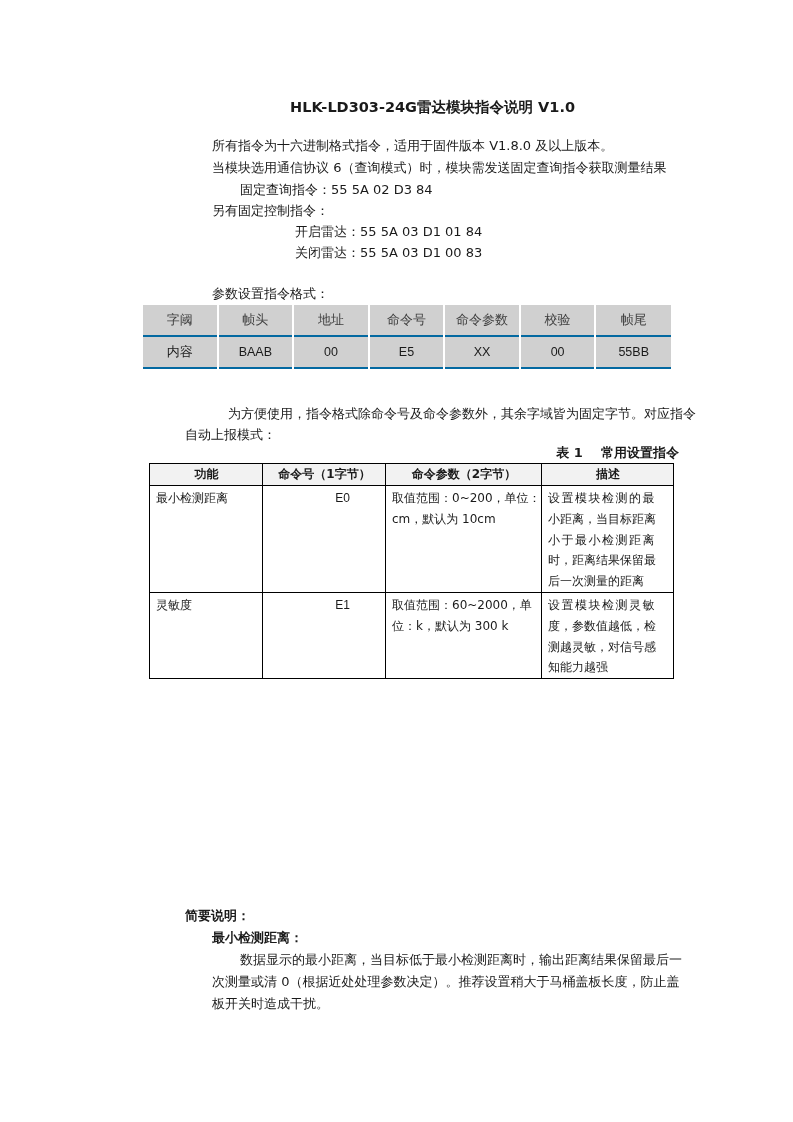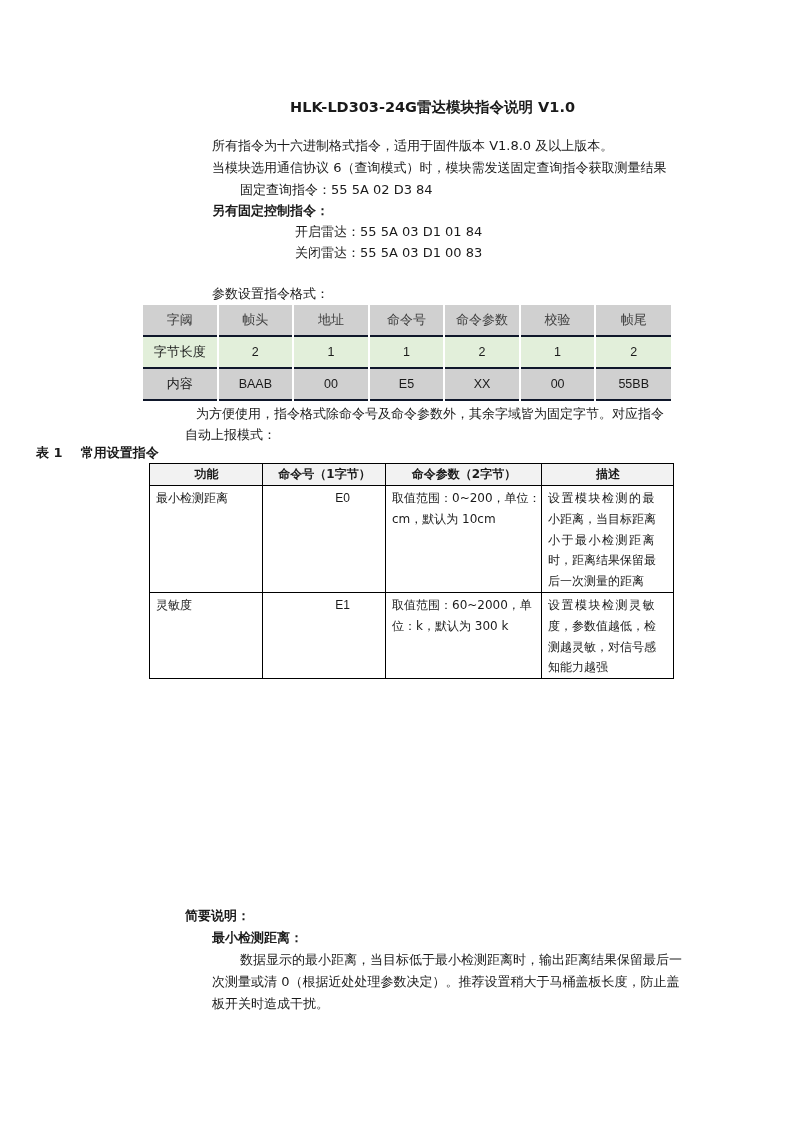--- a/index.html
+++ b/index.html
@@ -4,47 +4,47 @@
 <style>
   html, body { margin:0; padding:0; background:#ffffff; }
   body { width:793px; height:1122px; position:relative; overflow:hidden;
          font-family:"DejaVu Sans","Liberation Sans",sans-serif; color:#1a1a1a; }
   .abs { position:absolute; white-space:nowrap;margin-left:36px; }
   .title { left:0; width:793px; top:97px; text-align:center; font-size:14.5px; font-weight:bold; line-height:20px; }
   .p { font-size:13px; line-height:20px; }
 
   
   .t1 { position:absolute; left:141px; top:305px; width:532px; border-collapse:separate; border-spacing:2px 0; table-layout:fixed; }
-  .t1 td { height:30px; text-align:center; font-size:13px; padding:0; border-bottom:2px solid #0f172a; }
+  .t1 td { height:30px; text-align:center; font-size:13px; padding:0; border-bottom:2px solid #0369a1; }
   .t1 tr.r0 td { background:#d0d0d0; color:#404040; }
   .t1 tr.r1 td { background:#e2efda; }
   .t1 tr.r2 td { background:#d0d0d0; }
   .t1 td.num { font-family:"Liberation Sans",sans-serif; font-size:12.5px; }
 
-  .caption { left:0; width:643px; top:444px; text-align:left; font-size:13px; font-weight:bold; line-height:18px; }
+  .caption { left:0; width:643px; top:444px; text-align:right; font-size:13px; font-weight:bold; line-height:18px; }
 
   
   .t2 { position:absolute; left:149px; top:463px; width:524px; border-collapse:collapse; table-layout:fixed; }
   .t2 th, .t2 td { border:1px solid #000; font-size:12px; vertical-align:top; padding:2px 5px 0 6px; line-height:20.8px; }
   .t2 th { background:#f2f2f2; font-weight:bold; text-align:center; height:20px; padding-top:0; line-height:21px; }
   .t2 td.c2 { text-align:center; font-family:"Liberation Sans",sans-serif;padding-left:42px; }
   .t2 td.c4 { text-align:justify; }
   .line { display:block; white-space:nowrap; }
 
   .bold { font-weight:bold; }
 </style>
 </head>
 <body>
 
 <div class="abs title">HLK-LD303-24G雷达模块指令说明 V1.0</div>
 
 <div class="abs p" style="left:176px;top:136px;">所有指令为十六进制格式指令，适用于固件版本 V1.8.0 及以上版本。</div>
 <div class="abs p" style="left:176px;top:158px;">当模块选用通信协议 6（查询模式）时，模块需发送固定查询指令获取测量结果</div>
 <div class="abs p" style="left:204px;top:180px;">固定查询指令：55 5A 02 D3 84</div>
-<div class="abs p" style="left:176px;top:201px;font-weight:bold;">另有固定控制指令：</div>
+<div class="abs p" style="left:176px;top:201px;">另有固定控制指令：</div>
 <div class="abs p" style="left:259px;top:222px;">开启雷达：55 5A 03 D1 01 84</div>
 <div class="abs p" style="left:259px;top:243px;">关闭雷达：55 5A 03 D1 00 83</div>
 
 <div class="abs p" style="left:176px;top:284px;">参数设置指令格式：</div>
 
 <table class="t1">
   <colgroup>
     <col style="width:73px">
       <col style="width:73px">
       <col style="width:73px">
@@ -56,42 +56,33 @@
   <tbody>
       <tr class="r0">
     <td>字阈</td>
     <td>帧头</td>
     <td>地址</td>
     <td>命令号</td>
     <td>命令参数</td>
     <td>校验</td>
     <td>帧尾</td>
   </tr>
-  <tr class="r1">
-    <td>字节长度</td>
-    <td class="num">2</td>
-    <td class="num">1</td>
-    <td class="num">1</td>
-    <td class="num">2</td>
-    <td class="num">1</td>
-    <td class="num">2</td>
-  </tr>
   <tr class="r2">
     <td>内容</td>
     <td class="num">BAAB</td>
     <td class="num">00</td>
     <td class="num">E5</td>
     <td class="num">XX</td>
     <td class="num">00</td>
     <td class="num">55BB</td>
   </tr>
 </tbody>
   </table>
 
-<div class="abs p" style="left:160px;top:404px;text-align:center;">为方便使用，指令格式除命令号及命令参数外，其余字域皆为固定字节。对应指令</div>
+<div class="abs p" style="left:192px;top:404px;text-align:center;">为方便使用，指令格式除命令号及命令参数外，其余字域皆为固定字节。对应指令</div>
 <div class="abs p" style="left:149px;top:425px;">自动上报模式：</div>
 
 <div class="abs caption" style="white-space:pre;">表 1    常用设置指令</div>
 
 <table class="t2">
   <colgroup>
     <col style="width:113px">
       <col style="width:123px">
       <col style="width:156px">
       <col style="width:132px">

